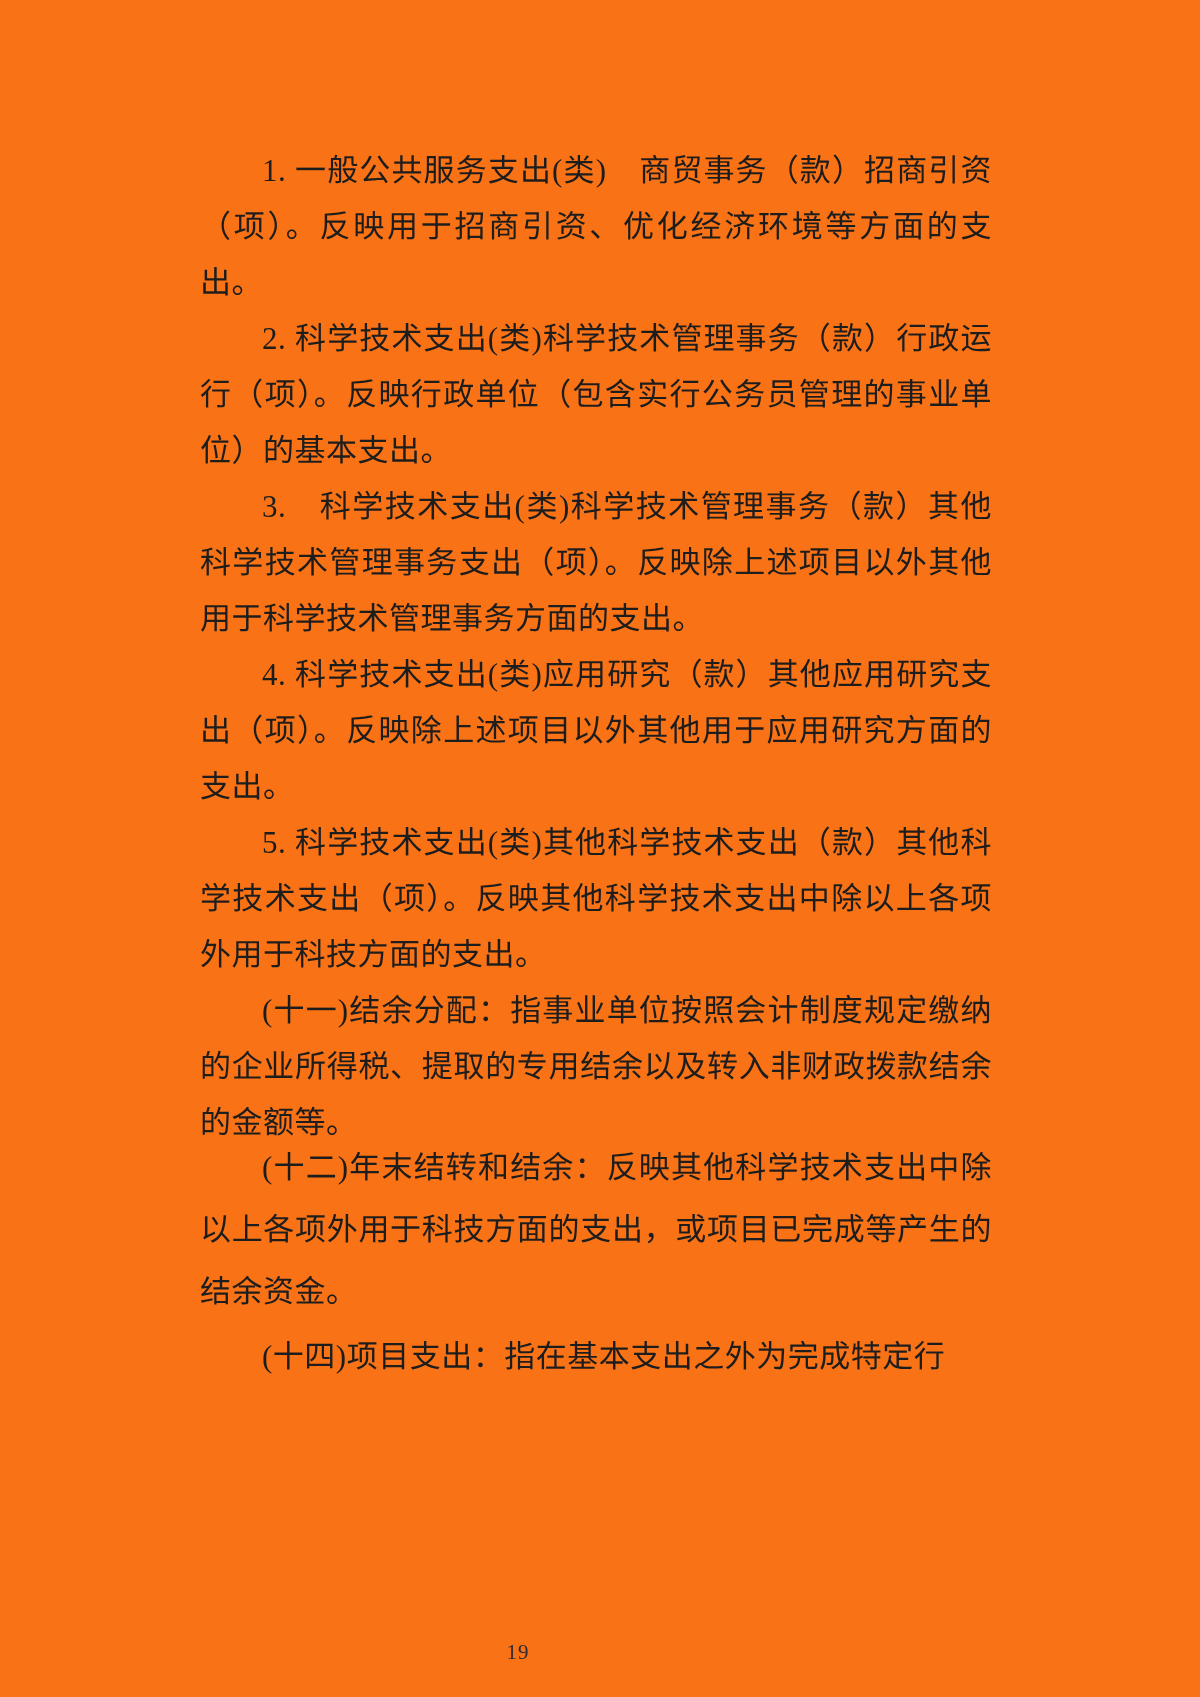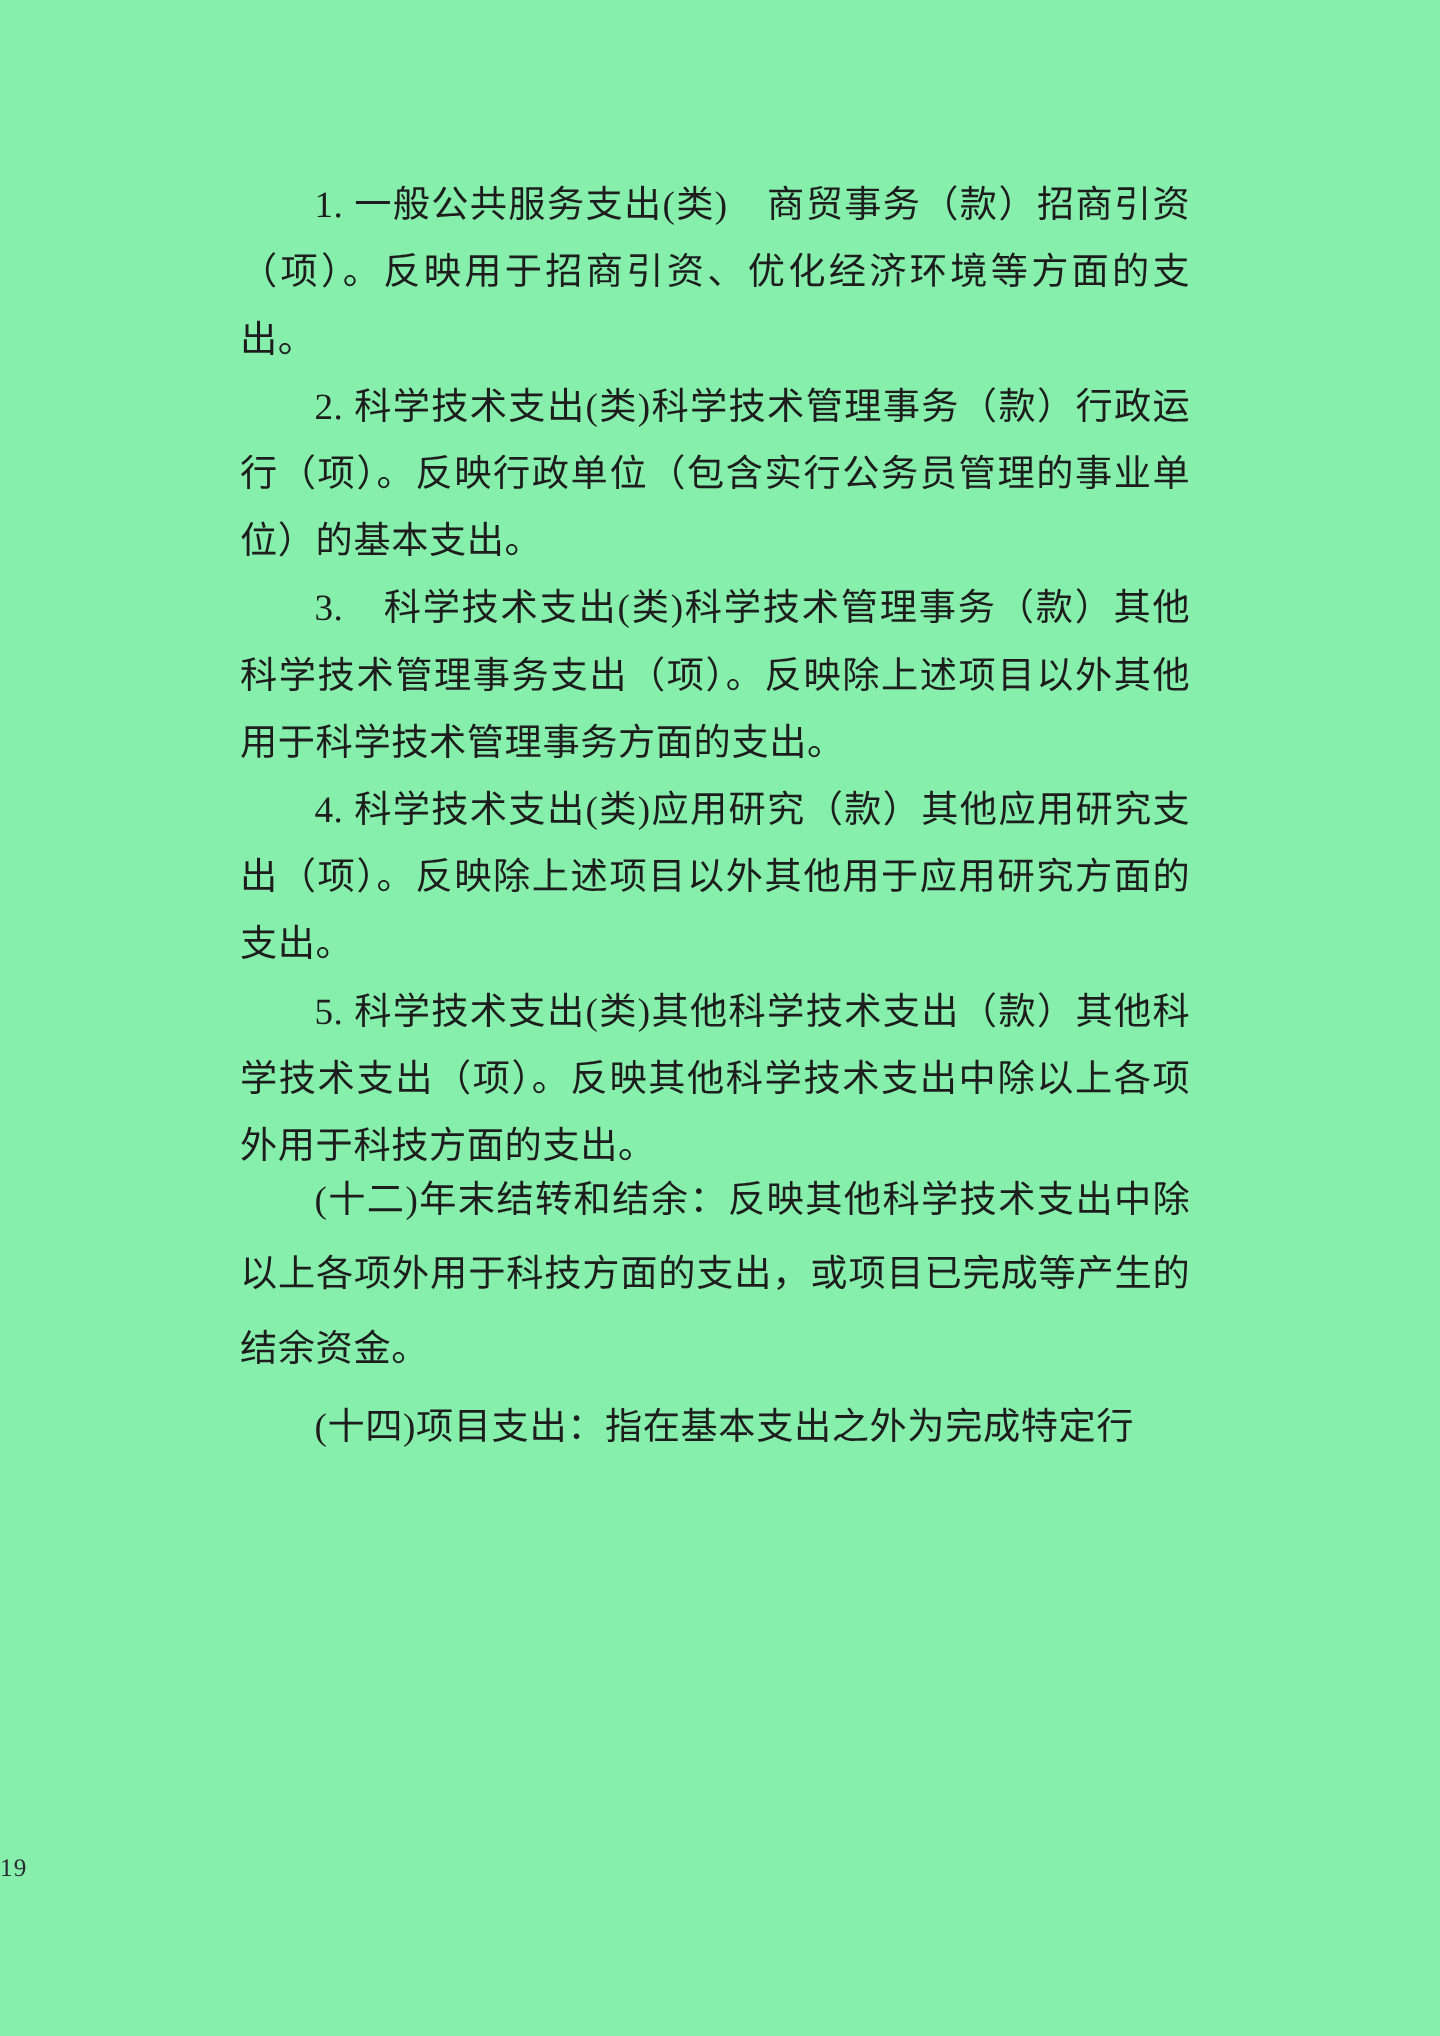--- a/index.html
+++ b/index.html
@@ -4,21 +4,21 @@
 <style>
   html, body {
     margin: 0;
     padding: 0;
     background: #ffffff;
   }
   .page {
     position: relative;
     width: 1200px;
     height: 1697px;
-    background: #86efac;
+    background: #f97316;
     overflow: hidden;
     font-family: "Liberation Serif", "DejaVu Serif", serif;
   }
   .doc-body {
     position: absolute;
     left: 200px;
     top: 143px;
     width: 792px;
     color: #1d1d1d;
     font-size: 31px;
@@ -34,42 +34,43 @@
   
   .para.loose {
     line-height: 62px;
   }
   .para.pull-up   { margin-top: -14px; }
   .para.push-down { margin-top: 4px; }
   .para.push-down2{ margin-top: 3px; }
   .page-footer {
     position: absolute;
     left: 0;
-    top: 1544px;
+    top: 1640px;
     width: 1036px;
-    text-align: left;
+    text-align: center;
   }
   .page-number {
     font-family: "Liberation Serif", "DejaVu Serif", serif;
     font-size: 21px;
     color: #2a2a33;
     letter-spacing: 1px;
   }
 </style>
 </head>
 <body>
 
 <div class="page">
 
   <main class="doc-body">
     <p class="para">1. 一般公共服务支出(类)　商贸事务（款）招商引资（项）。反映用于招商引资、优化经济环境等方面的支出。</p>
     <p class="para">2. 科学技术支出(类)科学技术管理事务（款）行政运行（项）。反映行政单位（包含实行公务员管理的事业单位）的基本支出。</p>
     <p class="para">3.　科学技术支出(类)科学技术管理事务（款）其他科学技术管理事务支出（项）。反映除上述项目以外其他用于科学技术管理事务方面的支出。</p>
     <p class="para">4. 科学技术支出(类)应用研究（款）其他应用研究支出（项）。反映除上述项目以外其他用于应用研究方面的支出。</p>
     <p class="para">5. 科学技术支出(类)其他科学技术支出（款）其他科学技术支出（项）。反映其他科学技术支出中除以上各项外用于科技方面的支出。</p>
+    <p class="para">(十一)结余分配：指事业单位按照会计制度规定缴纳的企业所得税、提取的专用结余以及转入非财政拨款结余的金额等。</p>
     <p class="para loose pull-up">(十二)年末结转和结余：反映其他科学技术支出中除以上各项外用于科技方面的支出，或项目已完成等产生的结余资金。</p>
     <p class="para loose push-down2">(十四)项目支出：指在基本支出之外为完成特定行</p>
   </main>
 
   <footer class="page-footer">
     <span class="page-number">19</span>
   </footer>
 
 </div>
 

